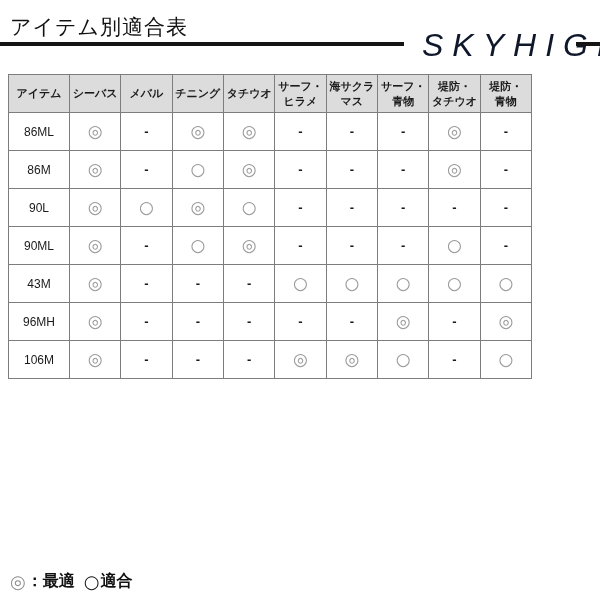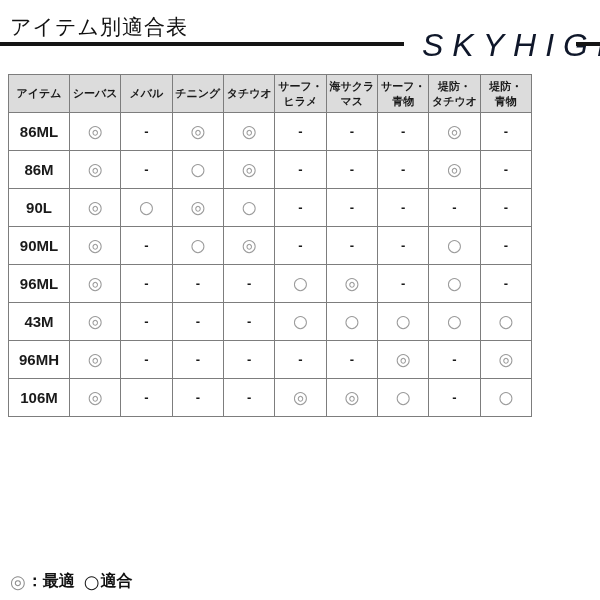--- a/index.html
+++ b/index.html
@@ -24,21 +24,21 @@
     border-collapse:collapse;table-layout:fixed;
   }
   .compat th,.compat td{
     border:1px solid #7d7d7d;text-align:center;vertical-align:middle;padding:0;
   }
   .compat thead th{
     background:#dcdcdc;height:37px;
     font-size:11px;font-weight:bold;line-height:1.3;white-space:pre-line;color:#1a1a1a;
   }
   .compat tbody td{height:37px;background:#fff;}
-  .compat td.item{font-size:15px;font-weight:bold;color:#1a1a1a;}
+  .compat td.item{font-size:12px;font-weight:normal;color:#1a1a1a;}
   .compat td.sym{
     font-size:17px;color:#9b9b9b;line-height:1;
     font-family:"DejaVu Sans","Liberation Sans",sans-serif;
   }
   .compat td.dash{font-size:13px;font-weight:bold;color:#1a1a1a;}
   
   .legend{
     position:absolute;left:10px;top:571px;display:flex;align-items:center;
     font-size:16px;font-weight:bold;color:#111;
   }
@@ -136,32 +136,20 @@
           <td class="dash">-</td>
           <td class="sym">○</td>
           <td class="sym">◎</td>
           <td class="dash">-</td>
           <td class="dash">-</td>
           <td class="dash">-</td>
           <td class="sym">○</td>
           <td class="dash">-</td>
         </tr>
         <tr>
-          <td class="item">96ML</td>
-          <td class="sym">◎</td>
-          <td class="dash">-</td>
-          <td class="dash">-</td>
-          <td class="dash">-</td>
-          <td class="sym">○</td>
-          <td class="sym">◎</td>
-          <td class="dash">-</td>
-          <td class="sym">○</td>
-          <td class="dash">-</td>
-        </tr>
-        <tr>
           <td class="item">43M</td>
           <td class="sym">◎</td>
           <td class="dash">-</td>
           <td class="dash">-</td>
           <td class="dash">-</td>
           <td class="sym">○</td>
           <td class="sym">○</td>
           <td class="sym">○</td>
           <td class="sym">○</td>
           <td class="sym">○</td>

